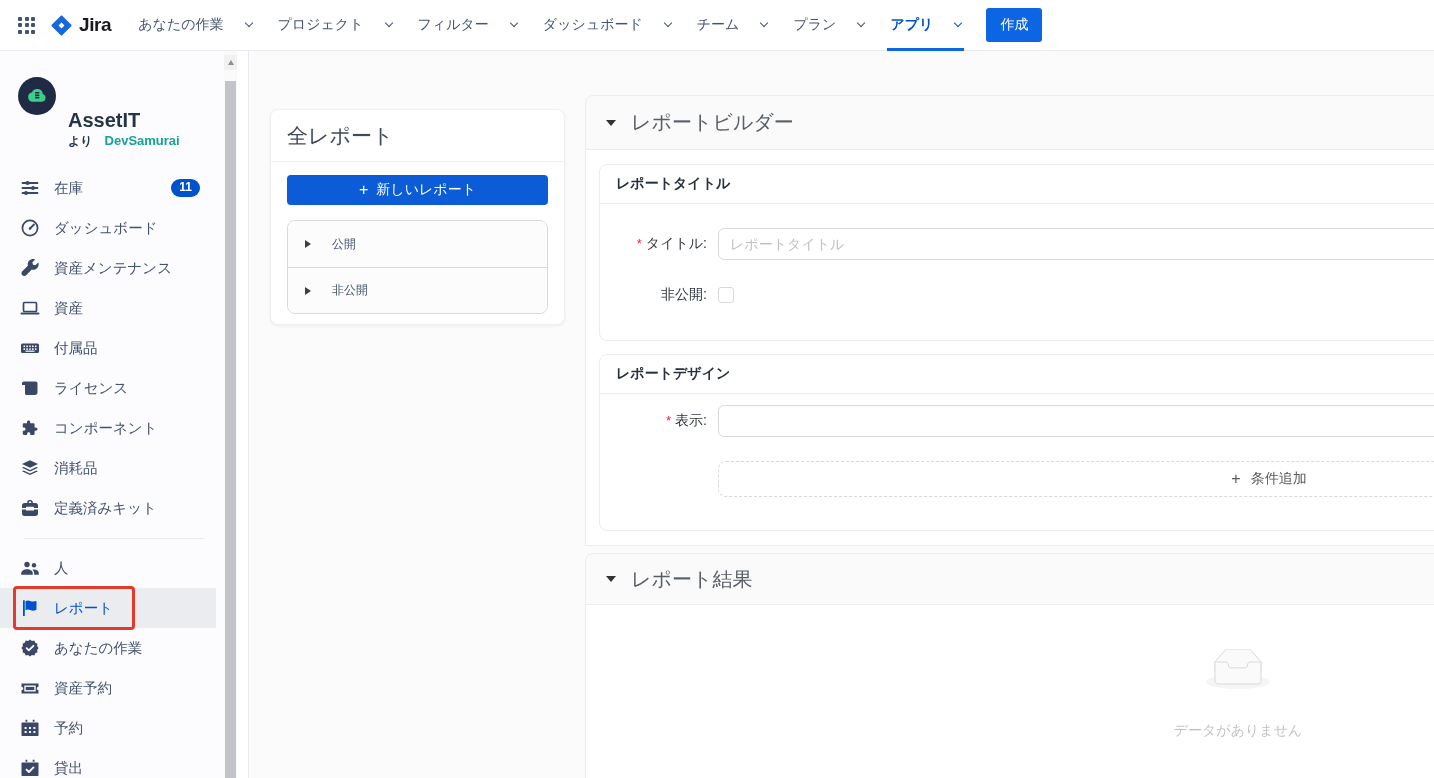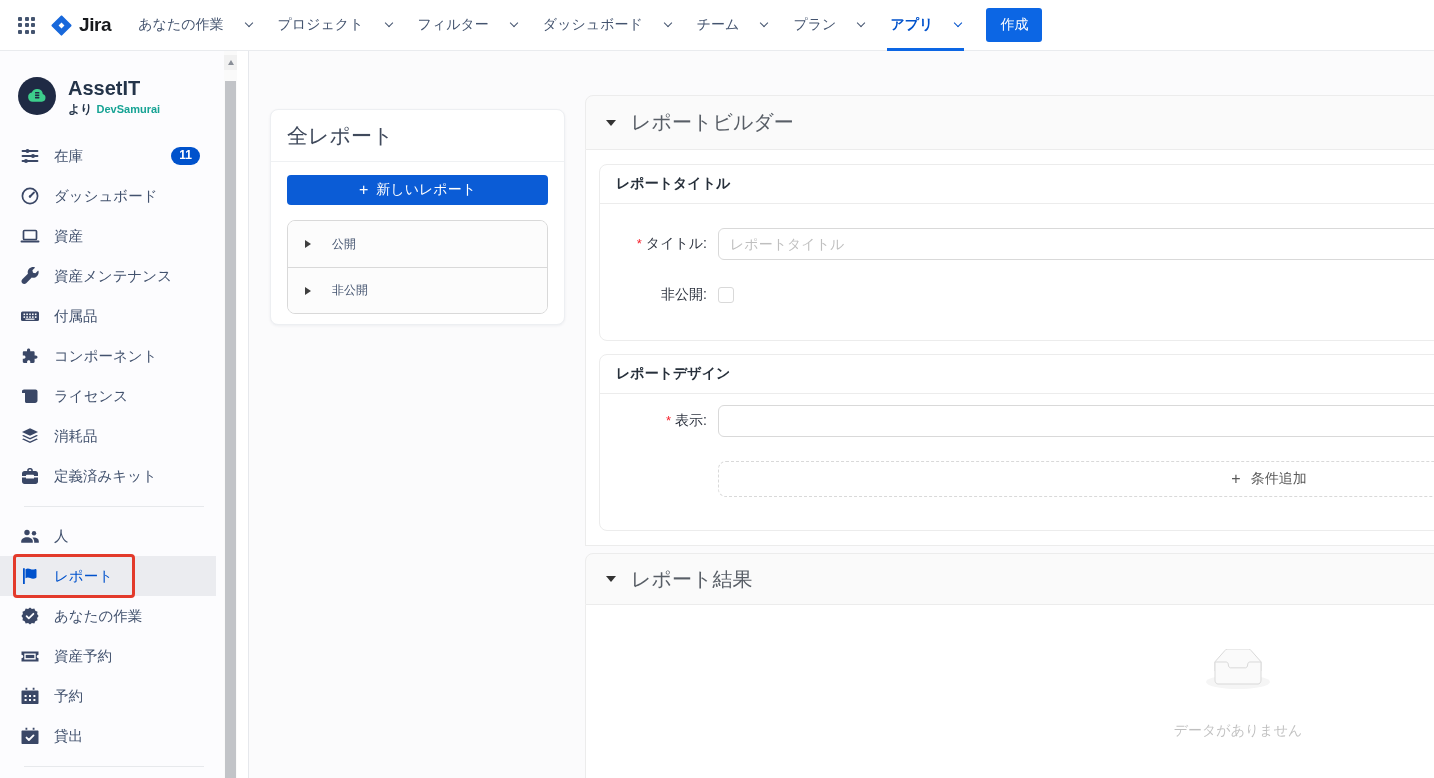--- a/index.html
+++ b/index.html
@@ -25,23 +25,23 @@
   .nav-item.active { color:#0052CC;font-weight:bold; }
   .nav-item.active::after { content:""; position:absolute; left:10px; right:10px; bottom:0; height:3px; background:#0C66E4; }
   .create-btn { margin-left:12px; background:#0C66E4; color:#fff; border:none; border-radius:3px;
     font-size:14px; font-weight:500; padding:8px 14px; cursor:pointer; font-family:inherit; }
   
   .sidebar { position:absolute; top:51px; left:0; width:224px; bottom:0; background:#FCFCFE; }
   .side-logo { display:flex; align-items:flex-start; gap:12px; padding:26px 10px 10px 18px; }
   .logo-circle { width:38px; height:38px; border-radius:50%; background:#1F2A44; display:flex;
     align-items:center; justify-content:center; flex-shrink:0; }
   .app-title-wrap { display:flex; flex-direction:column; }
-  .app-name { font-size:20px; font-weight:bold; color:#243449; line-height:1.15; }
+  .app-name { font-size:20px; font-weight:bold; color:#243449; line-height:1.15;margin-top:32px; }
   .vendor-line { font-size:12px; font-weight:bold; color:#243449; margin-top:1px; }
-  .vendor-name { color:#16A394; font-size:11px; margin-left:4px; }
+  .vendor-name { color:#16A394; font-size:13px; margin-left:12px; }
   .side-menu { margin-top:8px; }
   .side-item { position:relative; height:40px; display:flex; align-items:center; gap:14px;
     padding:0 16px 0 20px; font-size:14.5px; color:#42526E; width:216px; cursor:pointer; background:none; }
   .side-item .s-icon { width:20px; height:20px; color:#3A4766; display:flex; align-items:center;
     justify-content:center; flex-shrink:0; }
   .side-item.selected { background:#EBECF0; color:#0052CC; }
   .side-item.selected .s-icon { color:#0052CC; }
   .badge { margin-left:auto; background:#0052CC; color:#fff; font-size:12px; font-weight:bold;
     border-radius:10px; padding:2.5px 8px; line-height:1.1; }
   .side-divider { height:1px; background:#E7E9EC; margin:9.5px 20px 9.5px 24px; }
@@ -200,34 +200,34 @@
         <svg width="20" height="20" viewBox="0 0 20 20" fill="none" stroke="currentColor" stroke-width="1.7">
             <circle cx="10" cy="10" r="7.6"></circle>
             <path d="M10 10.5L14 6.5" stroke-width="1.8" stroke-linecap="round"></path>
             <circle cx="10" cy="10.5" r="1.2" fill="currentColor" stroke="none"></circle>
           </svg>
       </span>
       <span>ダッシュボード</span>
     </div>
     <div class="side-item">
       <span class="s-icon">
+        <svg width="20" height="20" viewBox="0 0 20 20" fill="currentColor">
+            <path d="M18.6 5.2c-.1-.4-.6-.5-.9-.2l-2.3 2.3-2.4-.6-.6-2.4 2.3-2.3c.3-.3.1-.8-.3-.9-1.8-.4-3.8.1-5.2 1.5-1.4 1.4-1.8 3.4-1.3 5.1L2.3 13.3c-1.1 1.1-1.1 2.8 0 3.9s2.8 1.1 3.9 0l5.6-5.6c1.7.5 3.7.1 5.1-1.3 1.4-1.4 2-3.3 1.7-5.1z"></path>
+          </svg>
+      </span>
+      <span>資産メンテナンス</span>
+    </div>
+    <div class="side-item">
+      <span class="s-icon">
         <svg width="20" height="20" viewBox="0 0 20 20" fill="none" stroke="currentColor" stroke-width="1.7">
             <rect x="3.5" y="4.5" width="13" height="9" rx="1"></rect>
             <path d="M1.5 15.5h17" stroke-width="1.9" stroke-linecap="round"></path>
           </svg>
       </span>
       <span>資産</span>
-    </div>
-    <div class="side-item">
-      <span class="s-icon">
-        <svg width="20" height="20" viewBox="0 0 20 20" fill="currentColor">
-            <path d="M18.6 5.2c-.1-.4-.6-.5-.9-.2l-2.3 2.3-2.4-.6-.6-2.4 2.3-2.3c.3-.3.1-.8-.3-.9-1.8-.4-3.8.1-5.2 1.5-1.4 1.4-1.8 3.4-1.3 5.1L2.3 13.3c-1.1 1.1-1.1 2.8 0 3.9s2.8 1.1 3.9 0l5.6-5.6c1.7.5 3.7.1 5.1-1.3 1.4-1.4 2-3.3 1.7-5.1z"></path>
-          </svg>
-      </span>
-      <span>資産メンテナンス</span>
     </div>
     <div class="side-item">
       <span class="s-icon">
         <svg width="20" height="20" viewBox="0 0 20 20" fill="currentColor">
             <rect x="1" y="5.5" width="18" height="9.5" rx="1.5"></rect>
             <g fill="#FCFCFE">
               <rect x="3.5" y="7.5" width="1.6" height="1.6"></rect>
               <rect x="6.3" y="7.5" width="1.6" height="1.6"></rect>
               <rect x="9.2" y="7.5" width="1.6" height="1.6"></rect>
               <rect x="12" y="7.5" width="1.6" height="1.6"></rect>
@@ -239,33 +239,33 @@
               <rect x="14.9" y="10.3" width="1.6" height="1.6"></rect>
               <rect x="5.5" y="12.6" width="9" height="1.2"></rect>
             </g>
           </svg>
       </span>
       <span>付属品</span>
     </div>
     <div class="side-item">
       <span class="s-icon">
         <svg width="20" height="20" viewBox="0 0 20 20" fill="currentColor">
-            <path d="M8.6 2.4c.9 0 1.6.7 1.6 1.6v1.2h3.2c.7 0 1.2.5 1.2 1.2v3h1.2c.9 0 1.7.8 1.7 1.7s-.8 1.7-1.7 1.7h-1.2v3c0 .7-.5 1.2-1.2 1.2h-3.1v-1.2c0-.9-.7-1.6-1.6-1.6s-1.6.7-1.6 1.6V17H4c-.7 0-1.2-.5-1.2-1.2v-3.1h1.1c.9 0 1.6-.7 1.6-1.6S4.8 9.5 3.9 9.5H2.8v-3c0-.7.5-1.2 1.2-1.2h3V4c0-.9.7-1.6 1.6-1.6z"></path>
-          </svg>
-      </span>
-      <span>コンポーネント</span>
-    </div>
-    <div class="side-item">
-      <span class="s-icon">
-        <svg width="20" height="20" viewBox="0 0 20 20" fill="currentColor">
             <path d="M4 3.5c-1.1 0-2 .9-2 2V7h3v8.5c0 .8.7 1.5 1.5 1.5H15c1.4 0 2.5-1.1 2.5-2.5V5.5c0-1.1-.9-2-2-2H4z"></path>
             <path d="M2 5.5V7h3V5.5c0-.8-.7-1.5-1.5-1.5S2 4.7 2 5.5z" opacity=".5"></path>
           </svg>
       </span>
       <span>ライセンス</span>
+    </div>
+    <div class="side-item">
+      <span class="s-icon">
+        <svg width="20" height="20" viewBox="0 0 20 20" fill="currentColor">
+            <path d="M8.6 2.4c.9 0 1.6.7 1.6 1.6v1.2h3.2c.7 0 1.2.5 1.2 1.2v3h1.2c.9 0 1.7.8 1.7 1.7s-.8 1.7-1.7 1.7h-1.2v3c0 .7-.5 1.2-1.2 1.2h-3.1v-1.2c0-.9-.7-1.6-1.6-1.6s-1.6.7-1.6 1.6V17H4c-.7 0-1.2-.5-1.2-1.2v-3.1h1.1c.9 0 1.6-.7 1.6-1.6S4.8 9.5 3.9 9.5H2.8v-3c0-.7.5-1.2 1.2-1.2h3V4c0-.9.7-1.6 1.6-1.6z"></path>
+          </svg>
+      </span>
+      <span>コンポーネント</span>
     </div>
     <div class="side-item">
       <span class="s-icon">
         <svg width="20" height="20" viewBox="0 0 20 20" fill="currentColor">
             <path d="M10 2.2L18 6l-8 3.8L2 6l8-3.8z"></path>
             <path d="M3.6 8.9L10 11.9l6.4-3 1.6.8-8 3.8-8-3.8 1.6-.8z"></path>
             <path d="M3.6 12.4L10 15.4l6.4-3 1.6.8-8 3.8-8-3.8 1.6-.8z"></path>
           </svg>
       </span>
       <span>消耗品</span>

